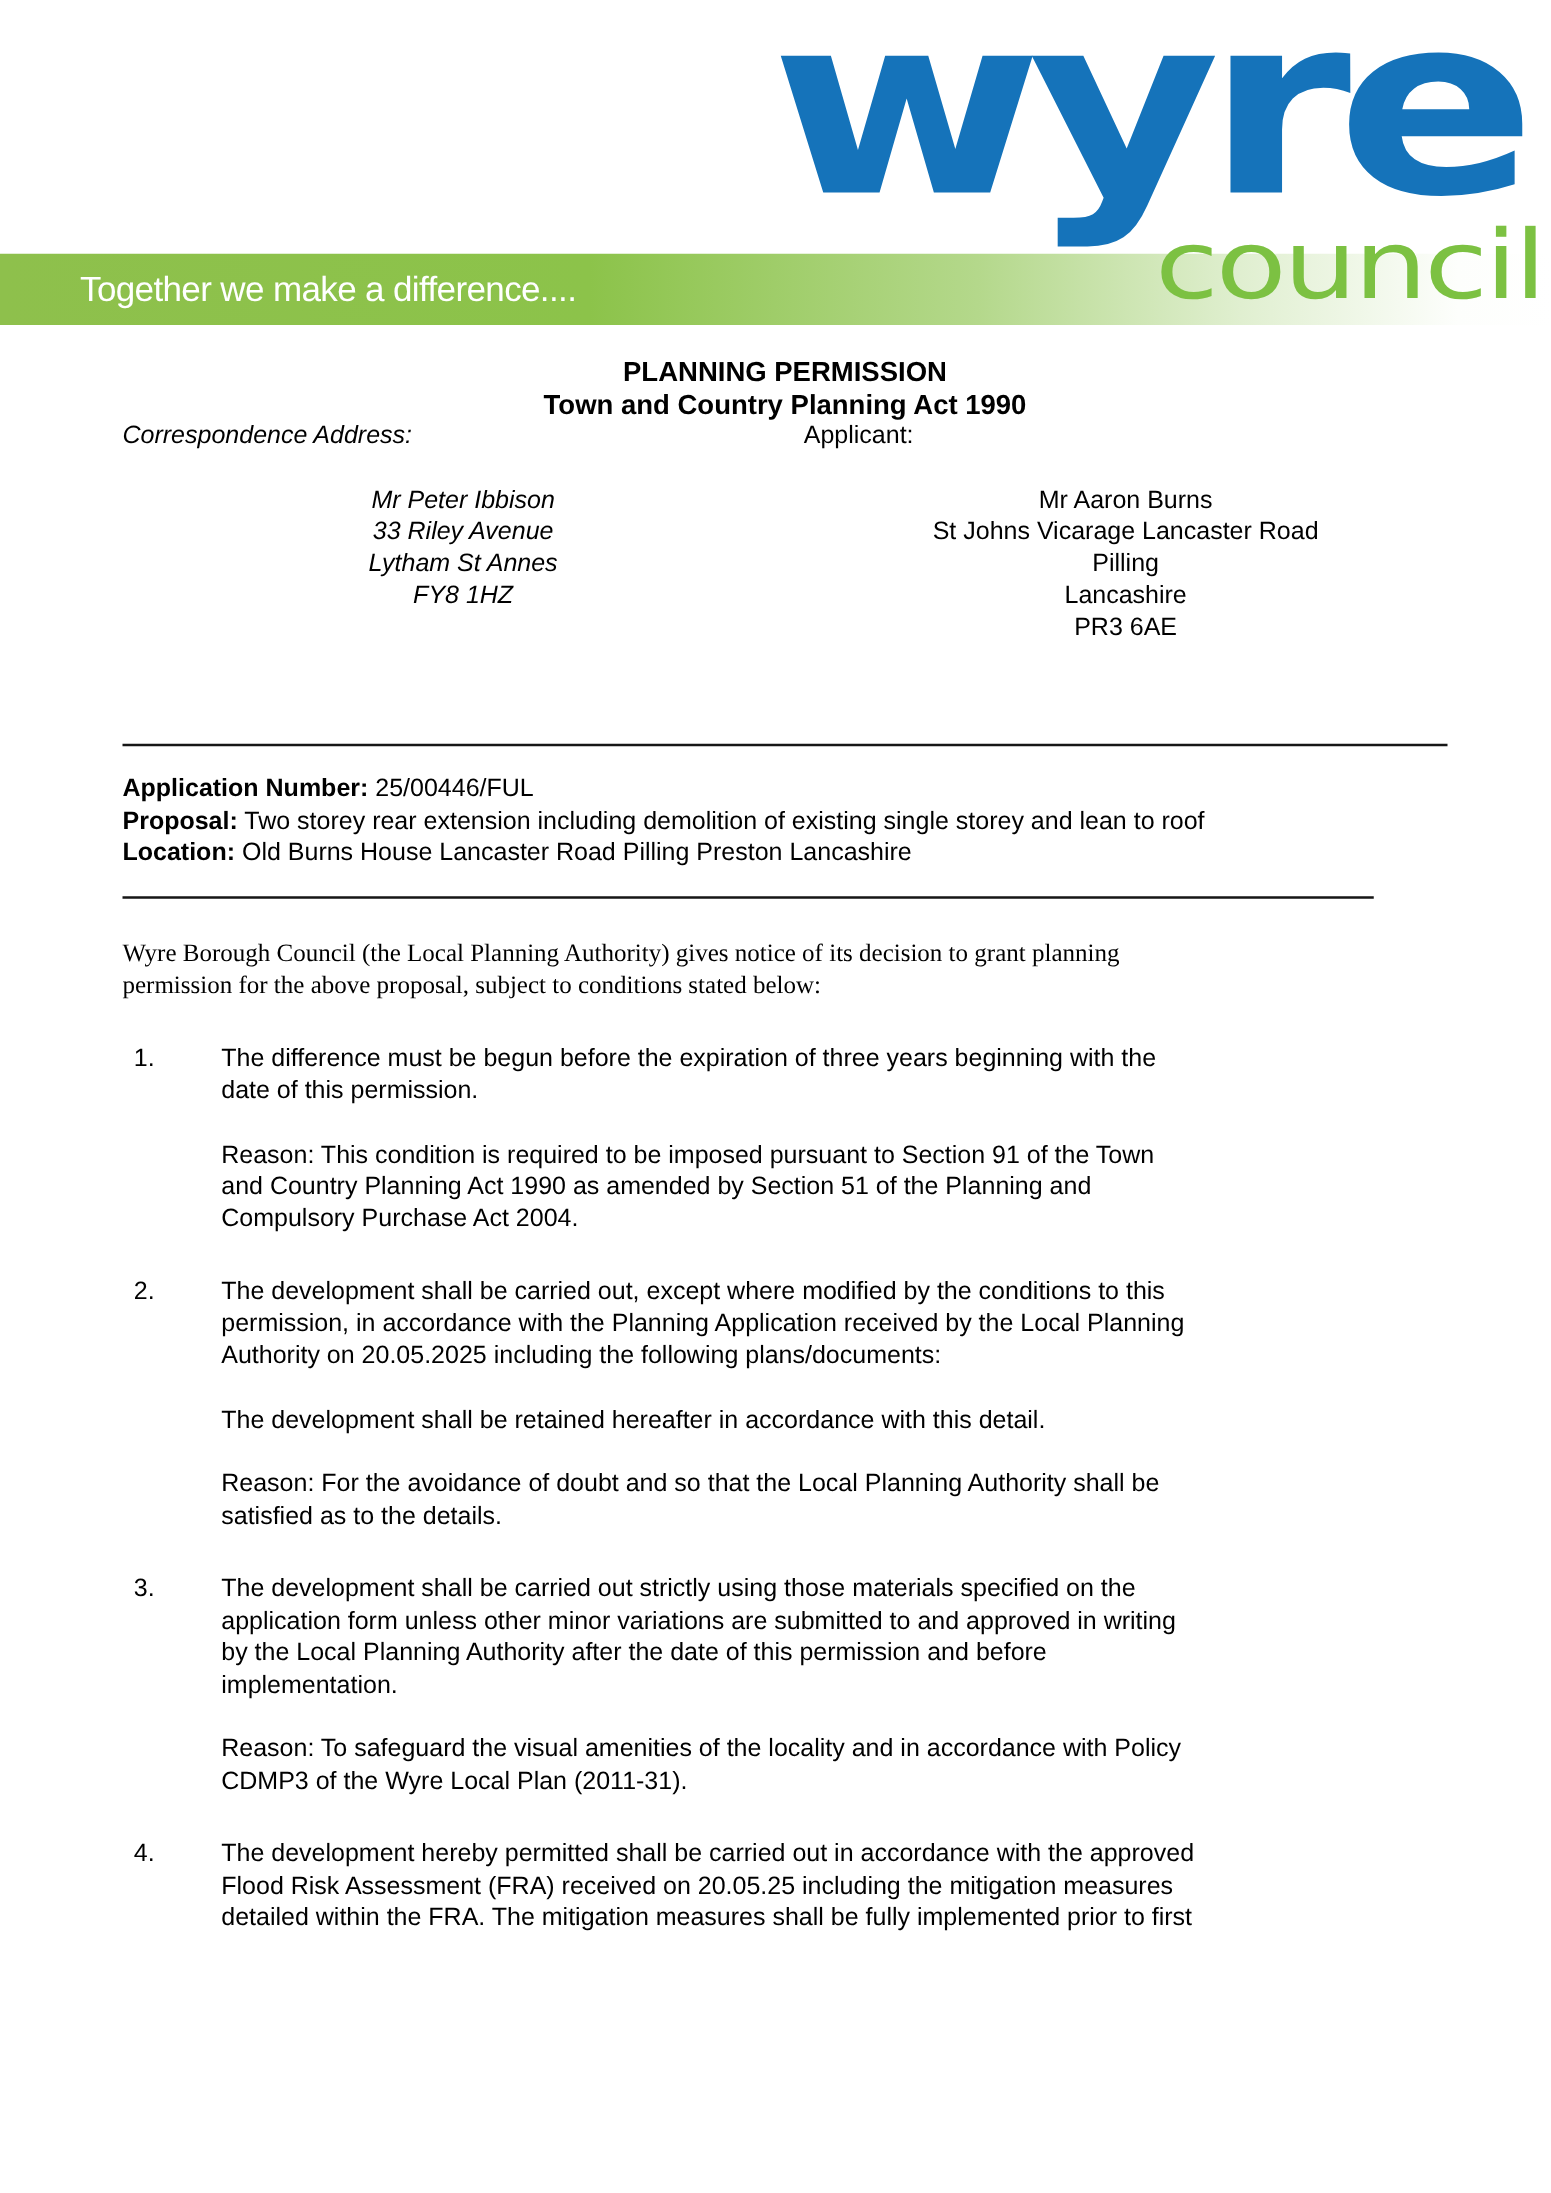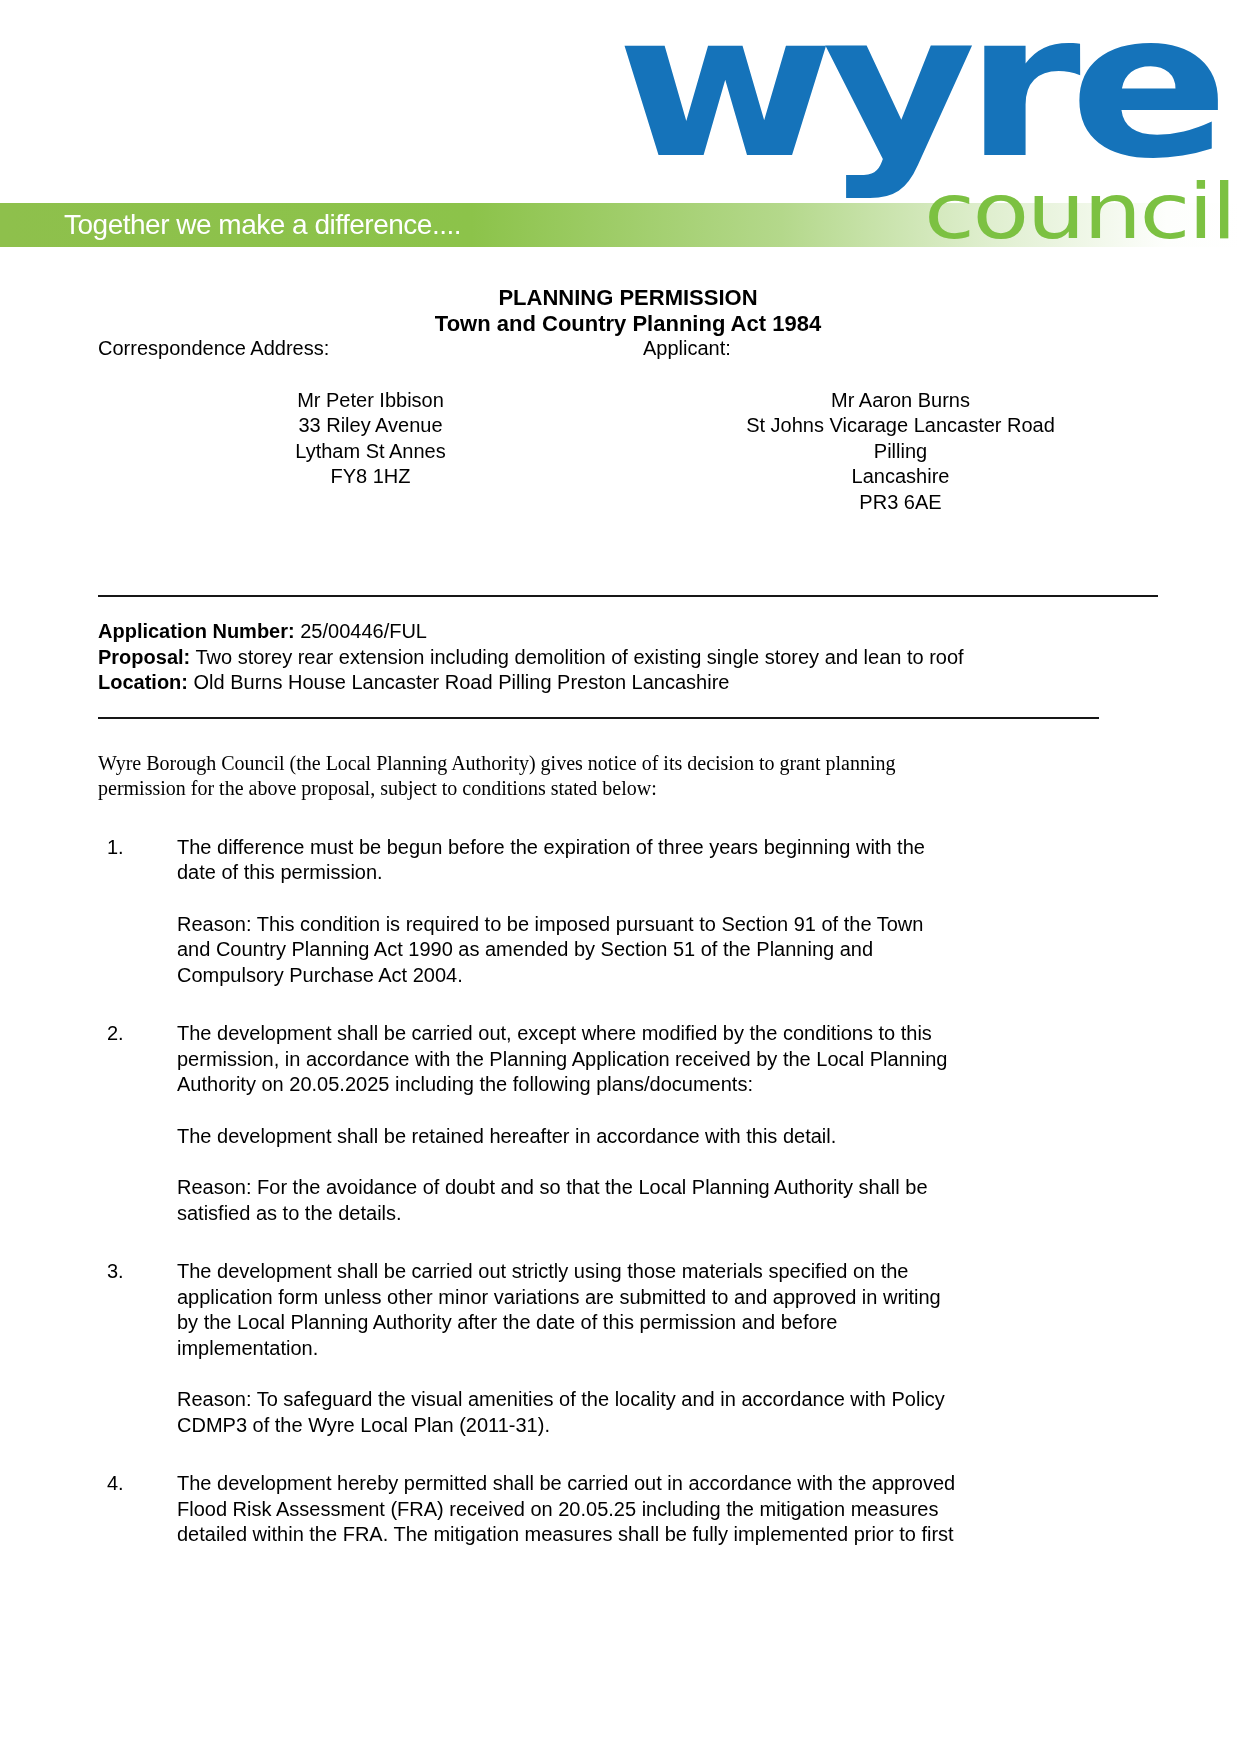--- a/index.html
+++ b/index.html
@@ -9,23 +9,23 @@
     width:1241px; height:1754px;
     margin:0 auto;
     background:#ffffff;
     overflow:hidden;
     font-family:"Liberation Sans","DejaVu Sans",sans-serif;
     color:#000;
   }
   
   .header { position:relative; height:247px; }
   .banner {
-    position:absolute; left:0; top:203px; width:1241px; height:44px;
+    position:absolute; left:0; top:203px; width:1241px; height:57px;
     background:linear-gradient(90deg,#8ec04c 0%,#8cc34a 38%,#b4d88b 63%,#e0efd0 80%,#fdfefc 94%,#ffffff 100%);
-    display:flex; align-items:flex-start;
+    display:flex; align-items:center;
     z-index:1;
   }
   .banner-text {
     padding-left:64px;
     font-size:28px; line-height:44px;
     color:#ffffff;
     letter-spacing:-0.5px;
   }
   .logo-wyre {
     position:absolute; top:-14px; right:24px; z-index:2;
@@ -41,21 +41,21 @@
     font-weight:normal; font-size:76px; line-height:1;
     letter-spacing:-2px;
     color:#7cc142;
     transform:scaleX(1.22); transform-origin:100% 50%;
   }
   
   .content { position:relative; padding:0 83px 0 98px; font-size:20px; line-height:25.5px; }
   .title-block { margin-top:38px; }
   .title-line { text-align:center; font-weight:bold; font-size:22px; line-height:25.5px; }
   .addr-row { display:flex; }
-  .addr-col-left { width:545px; }
+  .addr-col-left { width:545px;font-style:italic; }
   .addr-col-right { flex:1; }
   .addr-text { margin-top:26px; white-space:pre-line;text-align:center; }
   .rule { height:0; border-top:2px solid #161616; }
   .rule-top { margin-top:80px; width:1060px; }
   .rule-bottom { margin-top:21px; width:1001px; }
   .app-fields { margin-top:22px; }
   .b { font-weight:bold; }
   .intro { margin-top:32px; white-space:pre-line;font-family:Liberation Serif, serif; }
   .cond { display:flex; margin-top:33px; }
   .cond-num { width:79px; padding-left:9px; flex:none; }
@@ -73,21 +73,21 @@
       <span class="banner-text">Together we make a difference....</span>
     </div>
     <div class="logo-wyre">wyre</div>
     <div class="logo-council">council</div>
   </div>
 
   <div class="content">
 
     <div class="title-block">
       <div class="title-line">PLANNING PERMISSION</div>
-      <div class="title-line">Town and Country Planning Act 1984</div>
+      <div class="title-line">Town and Country Planning Act 1990</div>
     </div>
 
     <div class="addr-row">
       <div class="addr-col-left">
         <div class="addr-label">Correspondence Address:</div>
         <div class="addr-text">Mr Peter Ibbison
 33 Riley Avenue
 Lytham St Annes
 FY8 1HZ</div>
       </div>

